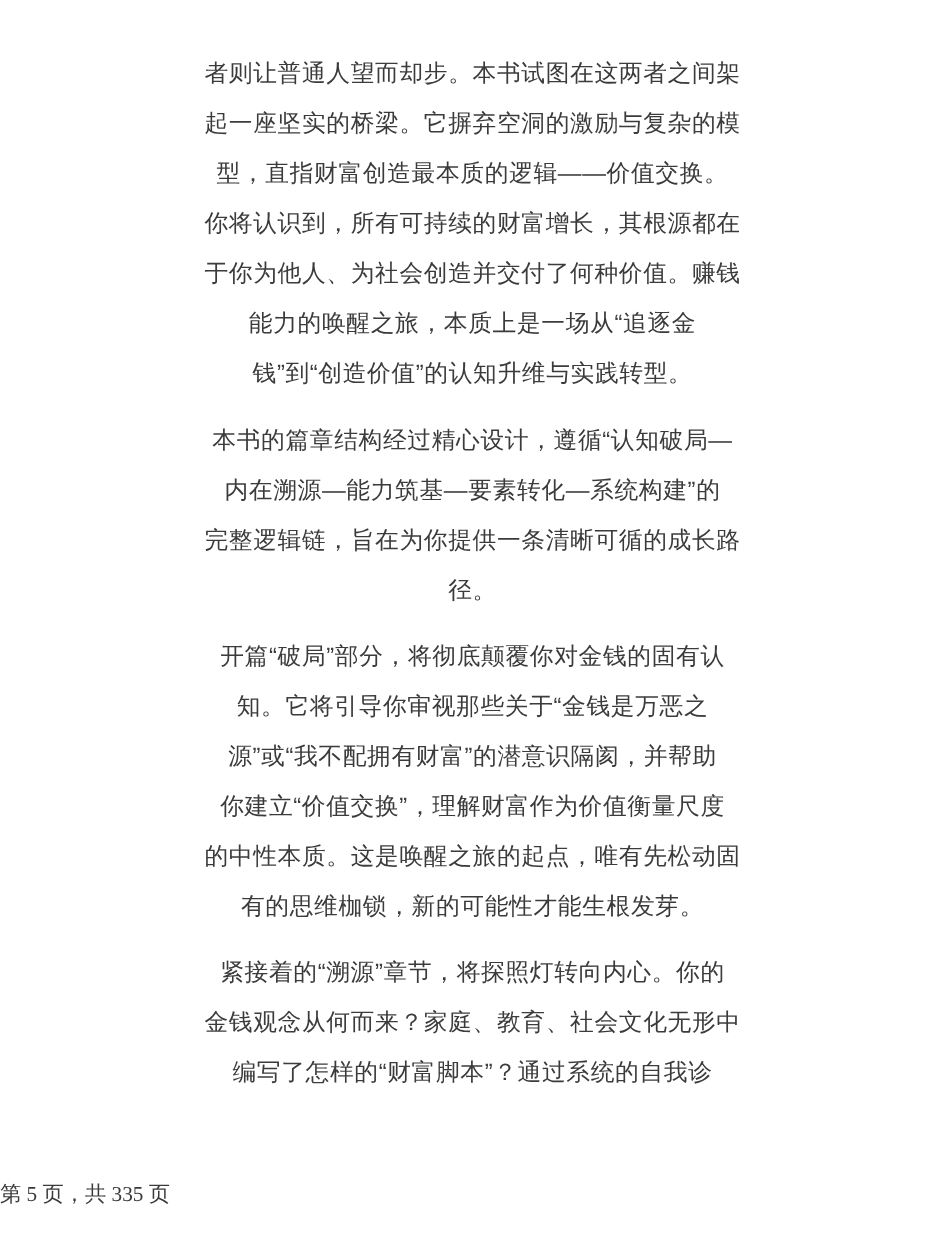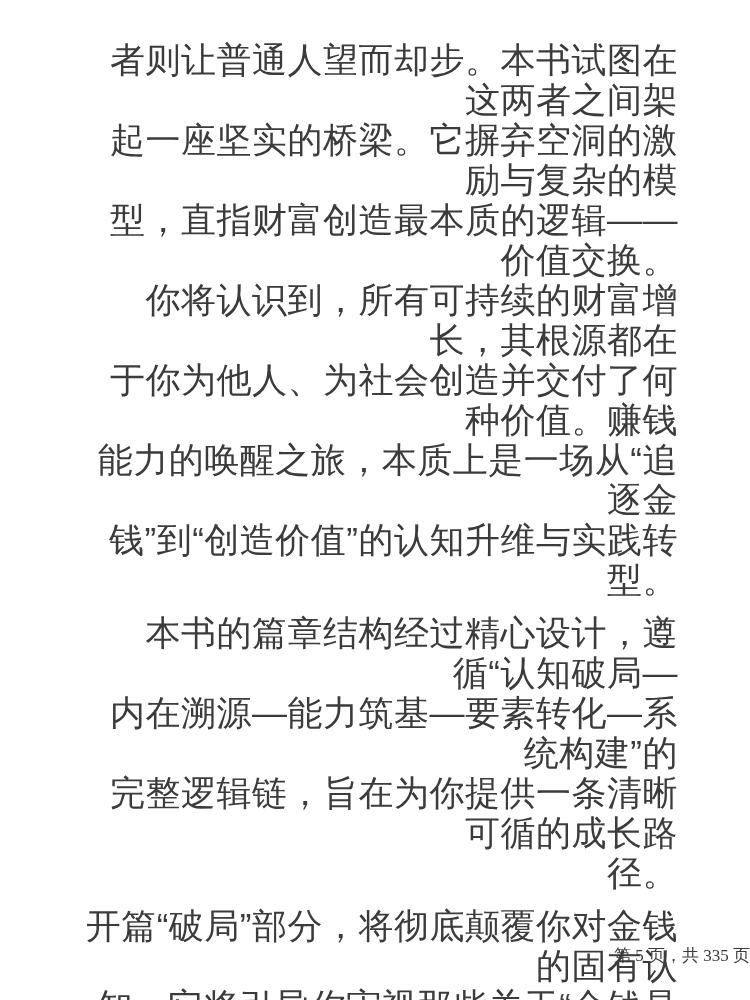--- a/index.html
+++ b/index.html
@@ -25,34 +25,34 @@
   }
   .content {
     position: absolute;
     top: 40px;
     left: 78px;
     width: 600px;
     color: #3b3b3b;
   }
   .paragraph {
     margin: 0 0 13px 0;
-    font-size: 35px;
+    font-size: 19px;
     line-height: 40px;
     font-weight: 300;
     letter-spacing: 0.5px;
     white-space: pre-line;
-    text-align: right;
+    text-align: center;
     color: #3b3b3b;
   }
   .page-footer {
     position: absolute;
     top: 944px;
     left: 0;
     width: 750px;
-    text-align: right;
+    text-align: left;
     font-family: "Liberation Serif", serif;
     font-size: 17px;
     line-height: 24px;
     color: #3a3a3a;
   }
 </style>
 </head>
 <body>
 
 <div class="page">

